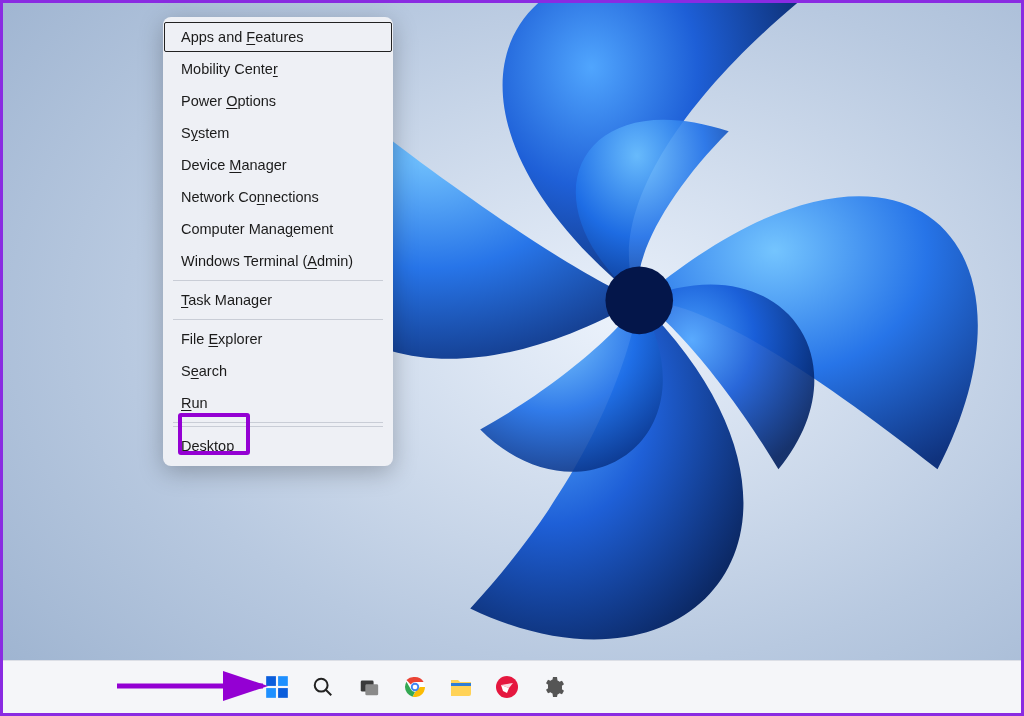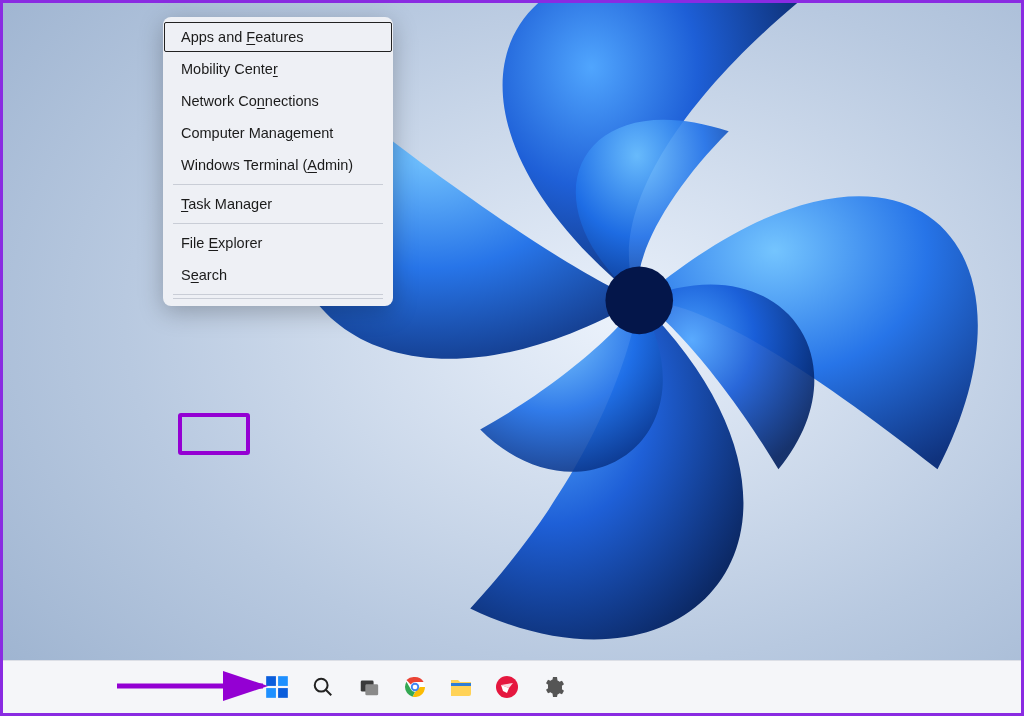--- a/index.html
+++ b/index.html
@@ -63,41 +63,56 @@
   </div>
 
   <div class="winx" id="winx">
       <div class="winx-item sel">
         <span>Apps and <span class="acc">F</span>eatures</span>
       </div>
       <div class="winx-item">
         <span>Mobility Cente<span class="acc">r</span></span>
       </div>
       <div class="winx-item">
+        <span>Power <span class="acc">O</span>ptions</span>
+      </div>
+      <div class="winx-item">
+        <span>S<span class="acc">y</span>stem</span>
+      </div>
+      <div class="winx-item">
+        <span>Device <span class="acc">M</span>anager</span>
+      </div>
+      <div class="winx-item">
         <span>Network Co<span class="acc">n</span>nections</span>
       </div>
       <div class="winx-item">
         <span>Computer Mana<span class="acc">g</span>ement</span>
       </div>
       <div class="winx-item">
         <span>Windows Terminal (<span class="acc">A</span>dmin)</span>
       </div>
       <div class="winx-sep"></div>
       <div class="winx-item">
         <span><span class="acc">T</span>ask Manager</span>
       </div>
       <div class="winx-sep"></div>
       <div class="winx-item">
         <span>File <span class="acc">E</span>xplorer</span>
       </div>
       <div class="winx-item">
         <span>S<span class="acc">e</span>arch</span>
       </div>
+      <div class="winx-item">
+        <span><span class="acc">R</span>un</span>
+      </div>
       <div class="winx-sep"></div>
       <div class="winx-sep"></div>
+      <div class="winx-item">
+        <span><span class="acc">D</span>esktop</span>
+      </div>
     </div>
 
   <div class="hl" id="hlbox" style="left: 175px; top: 410px; width: 64.4219px; height: 34px;"></div>
 
   <div class="taskbar">
     <div class="tbitem">
       <svg width="26" height="26" viewBox="0 0 24 24">
         <rect x="2" y="2" width="9" height="9" fill="#0a5ddc"></rect>
           <rect x="13" y="2" width="9" height="9" fill="#1e90ff"></rect>
         <rect x="2" y="13" width="9" height="9" fill="#1e90ff"></rect>

